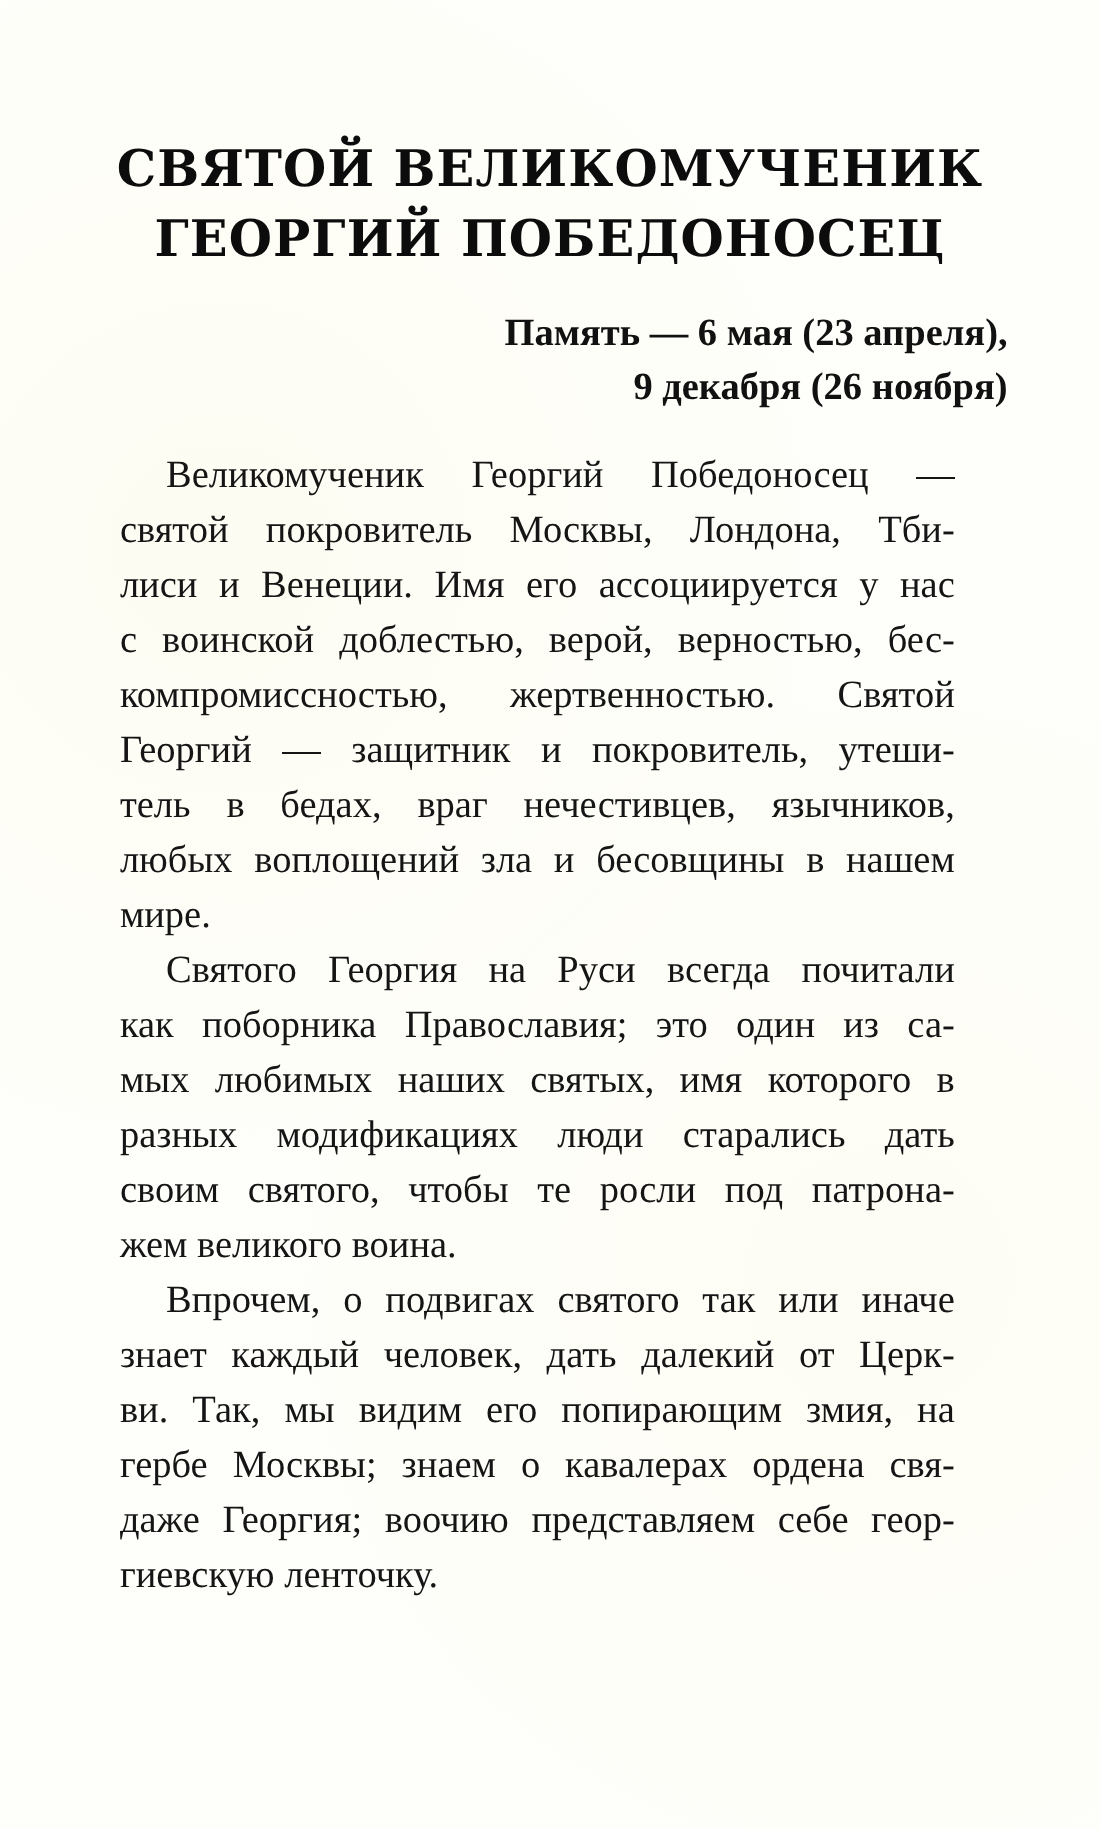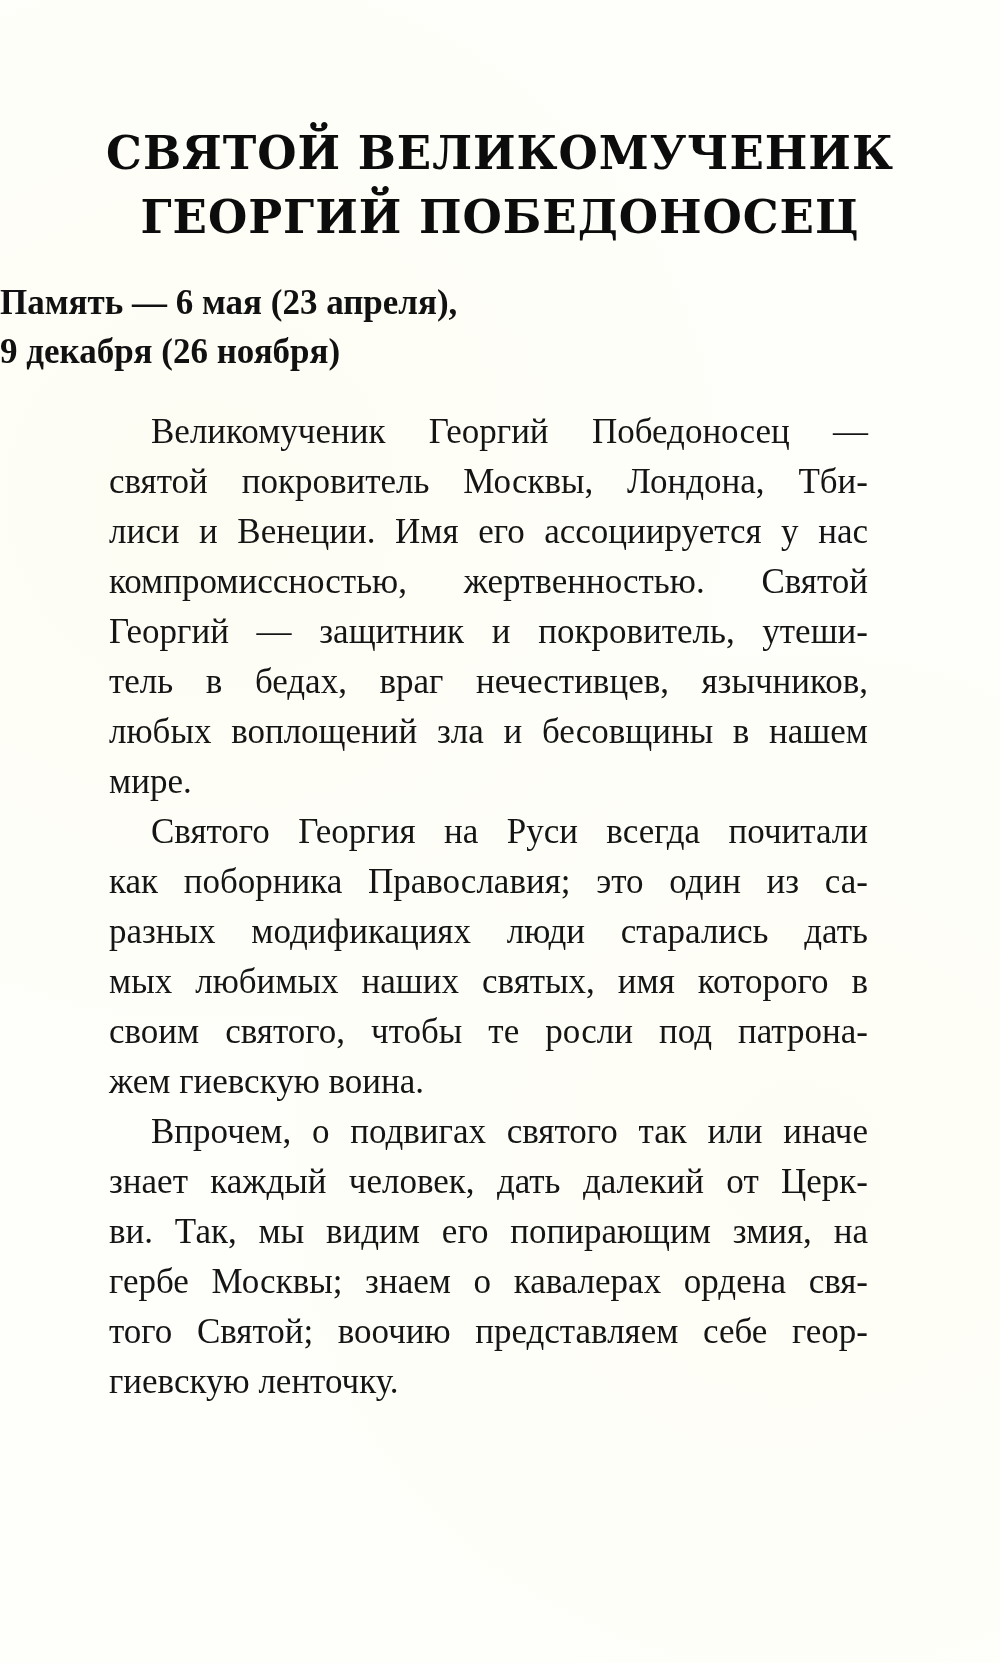--- a/index.html
+++ b/index.html
@@ -39,21 +39,21 @@
     }
     .title-line {
       display: block;
       white-space: nowrap;
     }
     .memory {
       position: absolute;
       left: 0;
       width: 916px;
       top: 278px;
-      text-align: left;
+      text-align: right;
       font-family: "Liberation Serif", serif;
       font-weight: bold;
       font-size: 35px;
       line-height: 49px;
       color: #111;
     }
     .memory-line {
       display: block;
       white-space: nowrap;
     }
@@ -98,39 +98,40 @@
     <span class="memory-line">Память — 6 мая (23 апреля),</span>
     <span class="memory-line">9 декабря (26 ноября)</span>
   </div>
 
   <div class="body-text">
 
     <div>
       <span class="line indent">Великомученик Георгий Победоносец —</span>
       <span class="line">святой покровитель Москвы, Лондона, Тби-</span>
       <span class="line">лиси и Венеции. Имя его ассоциируется у нас</span>
+      <span class="line">с воинской доблестью, верой, верностью, бес-</span>
       <span class="line">компромиссностью, жертвенностью. Святой</span>
       <span class="line">Георгий — защитник и покровитель, утеши-</span>
       <span class="line">тель в бедах, враг нечестивцев, язычников,</span>
       <span class="line">любых воплощений зла и бесовщины в нашем</span>
       <span class="line last">мире.</span>
     </div>
 
     <div>
       <span class="line indent">Святого Георгия на Руси всегда почитали</span>
       <span class="line">как поборника Православия; это один из са-</span>
+      <span class="line">мых любимых наших святых, имя которого в</span>
       <span class="line">разных модификациях люди старались дать</span>
-      <span class="line">мых любимых наших святых, имя которого в</span>
       <span class="line">своим святого, чтобы те росли под патрона-</span>
-      <span class="line last">жем гиевскую воина.</span>
+      <span class="line last">жем великого воина.</span>
     </div>
 
     <div>
       <span class="line indent">Впрочем, о подвигах святого так или иначе</span>
       <span class="line">знает каждый человек, дать далекий от Церк-</span>
       <span class="line">ви. Так, мы видим его попирающим змия, на</span>
       <span class="line">гербе Москвы; знаем о кавалерах ордена свя-</span>
-      <span class="line">того Святой; воочию представляем себе геор-</span>
+      <span class="line">даже Георгия; воочию представляем себе геор-</span>
       <span class="line last">гиевскую ленточку.</span>
     </div>
   </div>
 
 </div>
 
 </body></html>

